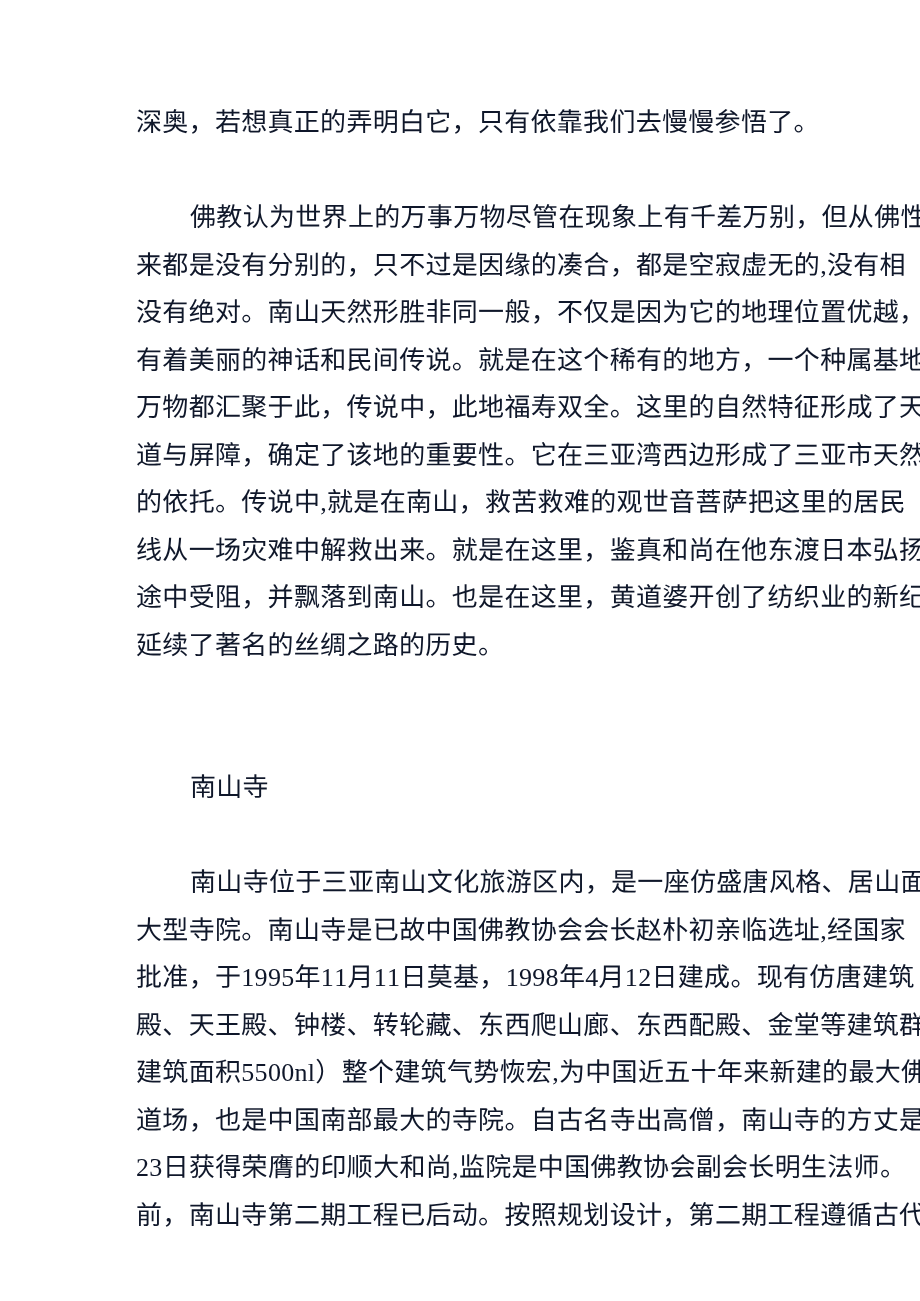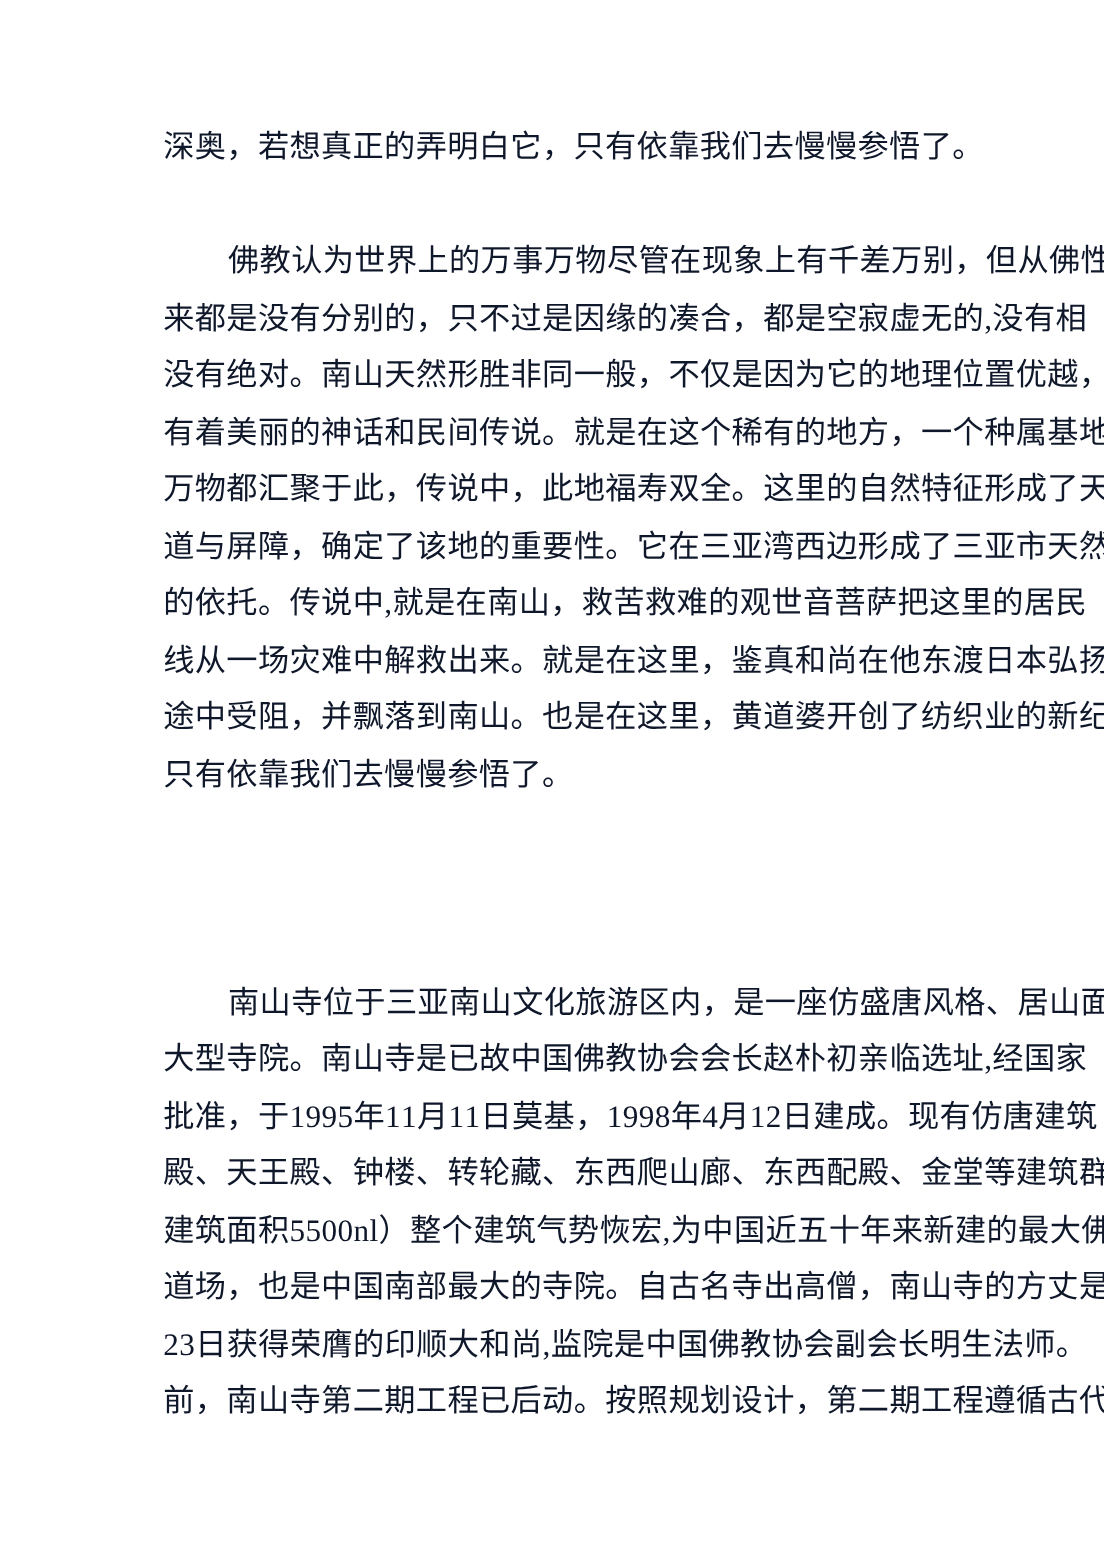--- a/index.html
+++ b/index.html
@@ -357,24 +357,27 @@
           <span>开</span>
           <span>创</span>
           <span>了</span>
           <span>纺</span>
           <span>织</span>
           <span>业</span>
           <span>的</span>
           <span>新</span>
           <span>纪</span>
         </div>
-        <div class="line flush">只有依靠我们去慢慢参悟了。</div>
+        <div class="line flush">延续了著名的丝绸之路的历史。</div>
       </div>
       <div class="spacer"></div>
       <div class="spacer"></div>
+      <div class="block">
+        <div class="line flush indent">南山寺</div>
+      </div>
       <div class="spacer"></div>
       <div class="block">
         <div class="line justify indent">
           <span>南</span>
           <span>山</span>
           <span>寺</span>
           <span>位</span>
           <span>于</span>
           <span>三</span>
           <span>亚</span>

